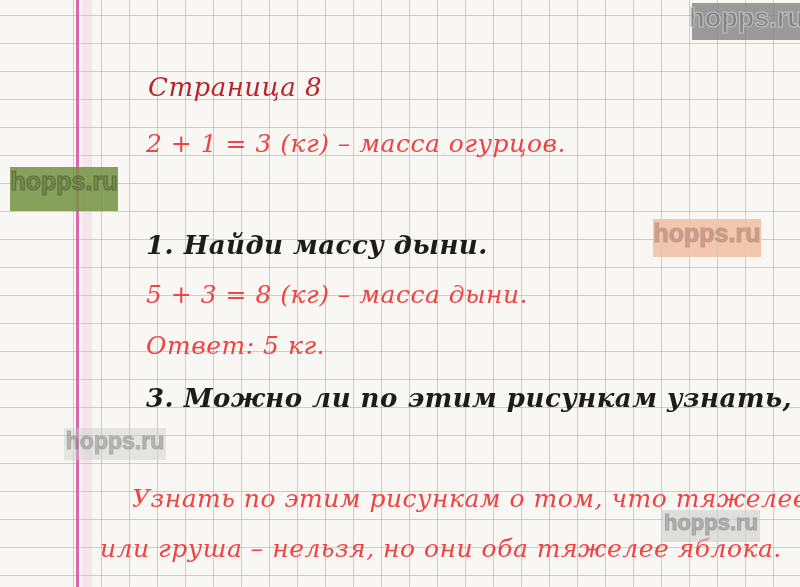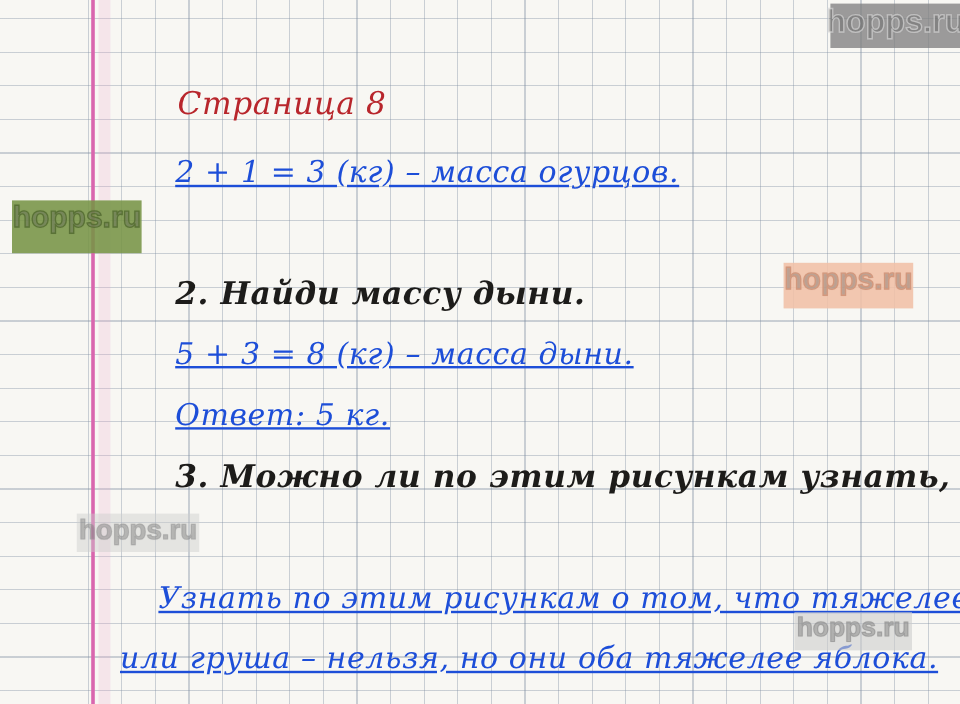--- a/index.html
+++ b/index.html
@@ -38,21 +38,21 @@
   }
   .line {
     position: absolute;
     white-space: nowrap;
     font-style: italic;
     letter-spacing: 0.5px;
     line-height: 1.2;
   }
   .ink-red   { color: #b8262c; font-size: 26px; margin-top: 48px; }
   .ink-black { color: #1d1c1a; font-size: 26px; font-weight: 700; }
-  .ink-blue  { color: #1d4ed8; font-size: 25px; text-decoration: underline; }
+  .ink-blue  { color: #ef4444; font-size: 25px; }
 
   .pos-title  { left: 148px; top: 24px; }
   .pos-q1     { left: 146px; top: 76px; }
   .pos-q1sol  { left: 146px; top: 129px; }
   .pos-q1ans  { left: 146px; top: 180px; }
   .pos-q2     { left: 146px; top: 230px; }
   .pos-q2sol  { left: 146px; top: 280px; }
   .pos-q2ans  { left: 146px; top: 331px; }
   .pos-q3a    { left: 146px; top: 383px; }
   .pos-q3b    { left: 103px; top: 430px; }
@@ -103,21 +103,21 @@
 <div class="page">
   <div class="grid-h"></div>
   <div class="grid-v"></div>
   <div class="margin-glow"></div>
   <div class="margin-line"></div>
 
   <div class="line ink-red pos-title">Страница 8</div>
 
   <div class="line ink-blue pos-q1sol">2 + 1 = 3 (кг) – масса огурцов.</div>
 
-  <div class="line ink-black pos-q2">2. Найди массу дыни.</div>
+  <div class="line ink-black pos-q2">1. Найди массу дыни.</div>
   <div class="line ink-blue pos-q2sol">5 + 3 = 8 (кг) – масса дыни.</div>
   <div class="line ink-blue pos-q2ans">Ответ: 5 кг.</div>
 
   <div class="line ink-black pos-q3a">3. Можно ли по этим рисункам узнать, какой из</div>
   <div class="line ink-blue pos-a3a">Узнать по этим рисункам о том, что тяжелее апельсин</div>
   <div class="line ink-blue pos-a3b">или груша – нельзя, но они оба тяжелее яблока.</div>
 
   <div class="wm wm-topright">
     <span>hopps.ru</span>
   </div>

